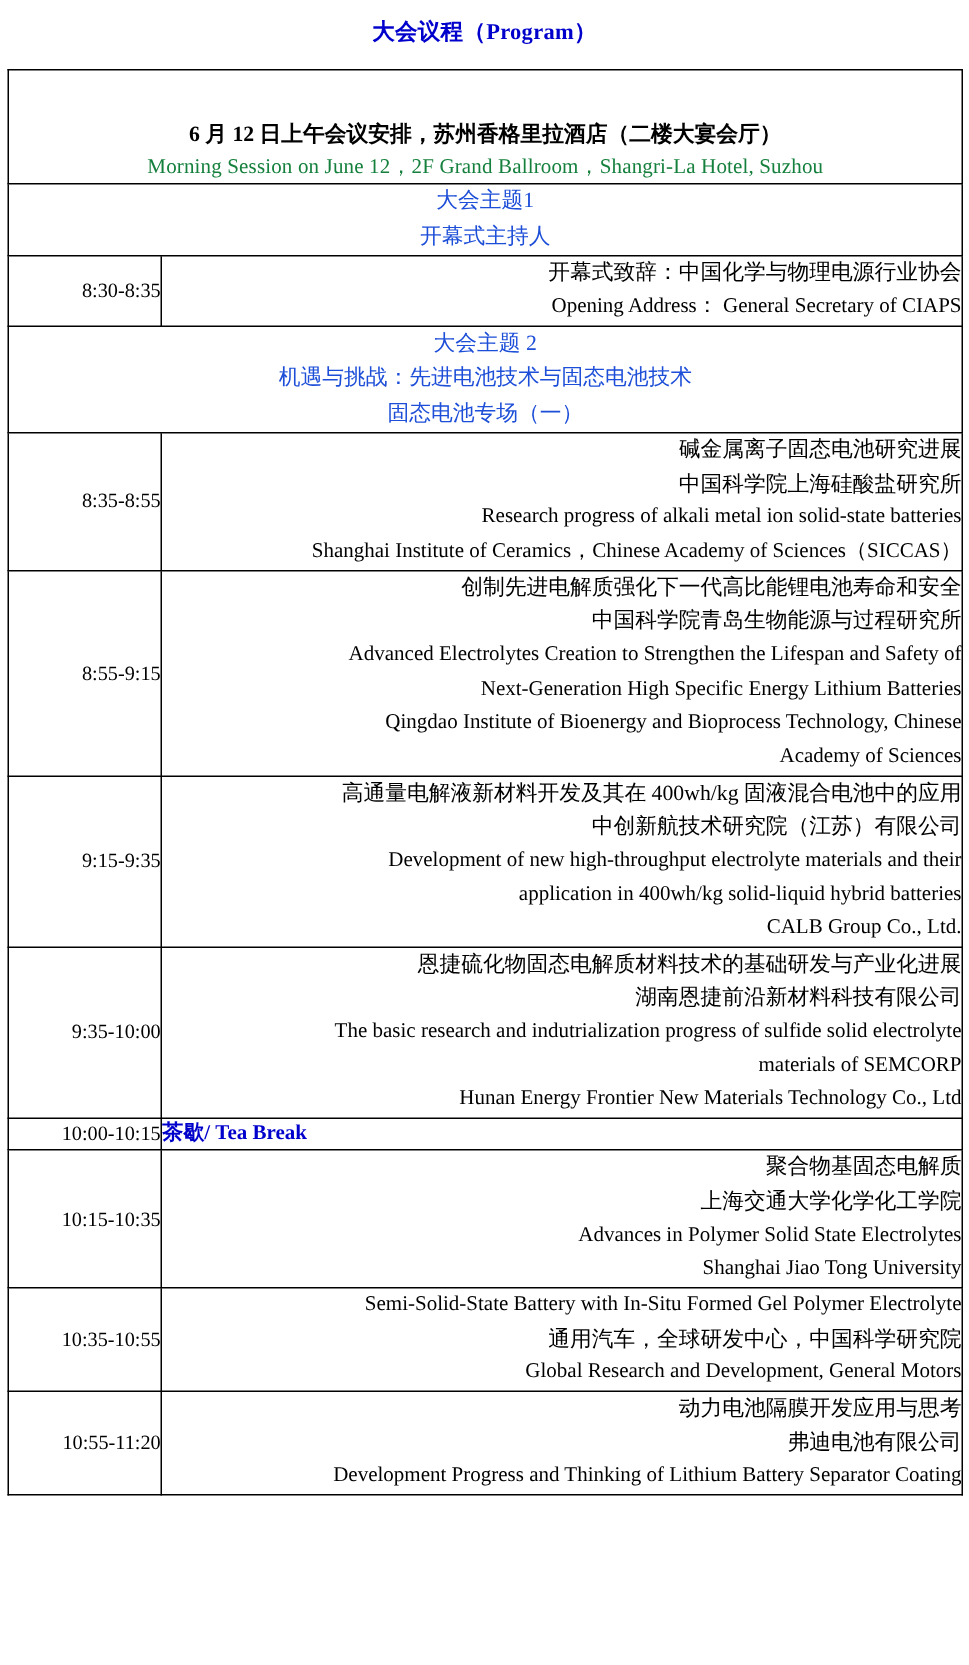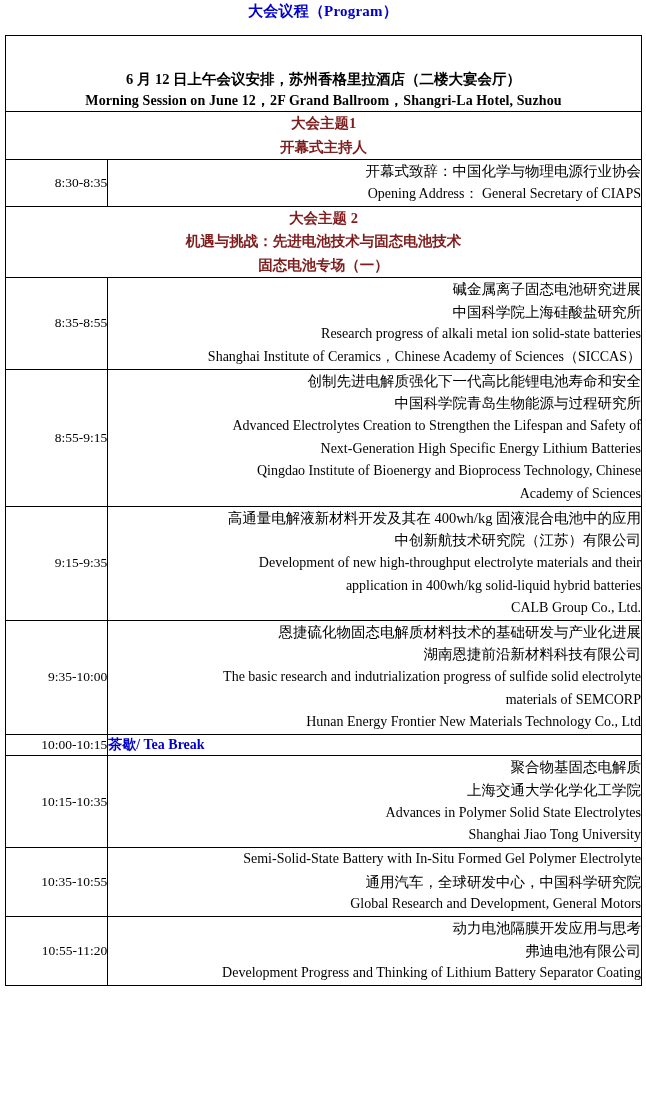--- a/index.html
+++ b/index.html
@@ -19,21 +19,21 @@
     width: 646px;
     height: 1110px;
     box-sizing: border-box;
   }
   .doc-title {
     text-align: center;
     color: #0000CC;
     font-weight: bold;
     font-size: 15px;
     line-height: 1.2;
-    padding-top: 2px;
+    padding-top: 13px;
     letter-spacing: 0.2px;
   }
   table.agenda {
     border-collapse: collapse;
     width: 637px;
     margin-left: 5px;
     margin-top: 15px;
     table-layout: fixed;
   }
   table.agenda td {
@@ -49,31 +49,31 @@
     padding: 4px 4px 5px 4px;
   }
   .hdr-line-cn {
     font-weight: bold;
     font-size: 14.5px;
     line-height: 1.55;
     color: #000000;
     margin-top: 32px;
   }
   .hdr-line-en {
-    font-weight: bold;
+    font-weight: normal;
     font-size: 14px;
     line-height: 1.5;
-    color: #000000;
+    color: #15803d;
     letter-spacing: 0.1px;
   }
 
   .theme-cell {
     text-align: center;
-    color: #7f1d1d;
-    font-weight: bold;
+    color: #1d4ed8;
+    font-weight: normal;
     padding: 3px 4px 4px 4px;
   }
   .theme-line {
     font-size: 14.5px;
     line-height: 1.62;
   }
 
   .time-cell {
     text-align: right;
     font-weight: normal;

